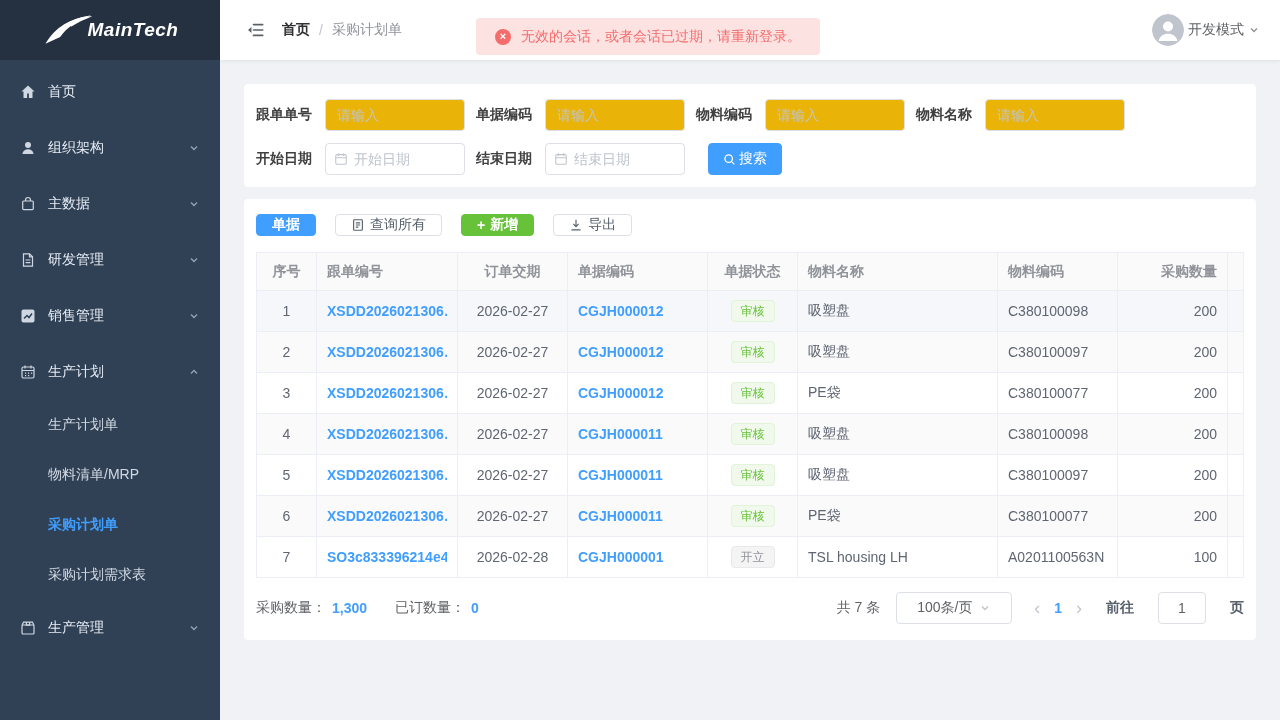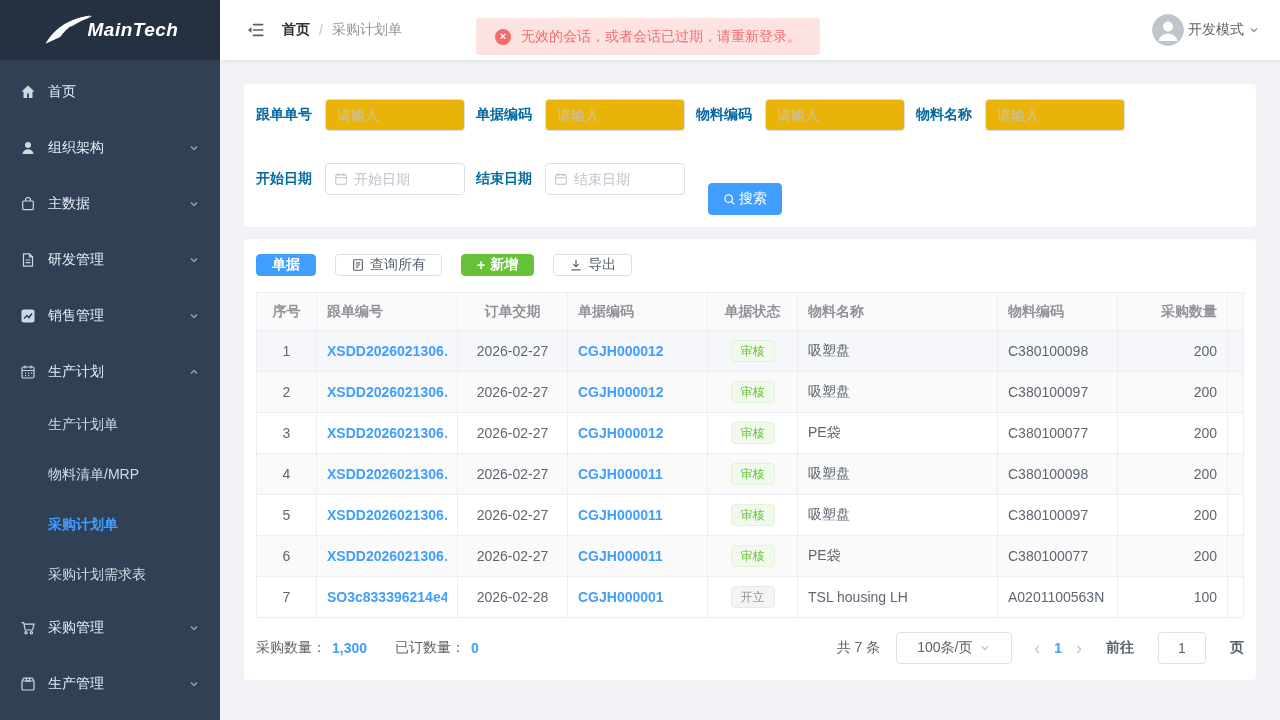--- a/index.html
+++ b/index.html
@@ -36,29 +36,29 @@
   .user-chev { color:#909399; width:12px; height:12px; }
   .user-chev svg { width:12px; height:12px; display:block; }
 
   
   .main { margin-left:220px; padding:24px; }
   .panel { background:#fff; border-radius:4px; }
   .filter-panel { padding:15px 12px 12px; }
   .filter-row { display:flex; align-items:center; }
   .filter-row + .filter-row { margin-top:12px; }
   .field { display:flex; align-items:center; margin-right:11px; }
-  .field > label { width:61px; margin-right:8px; color:#0369a1; font-weight:bold; white-space:nowrap; }
+  .field > label { width:61px; margin-right:8px; color:#404040; font-weight:bold; white-space:nowrap; }
   .txt-input { width:140px; height:32px; border:1px solid #dcdfe6; border-radius:4px; padding:0 11px; font-size:14px; color:#606266; font-family:inherit; outline:none; background:#eab308; }
   .txt-input::placeholder { color:#bfc4cd; }
   .date-input { width:140px; height:32px; border:1px solid #dcdfe6; border-radius:4px; display:flex; align-items:center; padding:0 8px; gap:6px; background:#fff; cursor:pointer; }
   .date-input .cal { width:14px; height:14px; color:#c0c4cc; flex:0 0 14px; }
   .date-input .cal svg { width:14px; height:14px; display:block; }
   .date-input input { border:none; outline:none; width:100%; font-size:14px; font-family:inherit; color:#606266; }
   .date-input input::placeholder { color:#bfc4cd; }
-  .search-btn { height:32px; margin-left:12px; padding:12px 14px; background:#409eff; border:1px solid #409eff; color:#fff; border-radius:4px; font-size:14px; font-family:inherit; display:inline-flex; align-items:center; gap:3px; cursor:pointer;margin-top:40px; }
+  .search-btn { height:32px; margin-left:12px; padding:12px 14px; background:#409eff; border:1px solid #409eff; color:#fff; border-radius:4px; font-size:14px; font-family:inherit; display:inline-flex; align-items:center; gap:3px; cursor:pointer; }
   .search-btn svg { width:13px; height:13px; }
 
   .table-panel { margin-top:12px; padding:15px 12px 16px; }
   .toolbar { display:flex; gap:19px; margin-bottom:16px; }
   .btn { height:22px; padding:0 15px; border-radius:4px; font-size:14px; font-family:inherit; display:inline-flex; align-items:center; gap:5px; border:1px solid #dcdfe6; background:#fff; color:#57606b; cursor:pointer; }
   .btn svg { width:14px; height:14px; }
   .btn-primary { background:#409eff; border-color:#409eff; color:#fff; font-weight:bold; }
   .btn-success { background:#67c23a; border-color:#67c23a; color:#fff; font-weight:bold; }
 
   table { width:100%; border-collapse:collapse; table-layout:fixed; }
@@ -193,35 +193,20 @@
     <div class="sub-item">
       <span>物料清单/MRP</span>
     </div>
     <div class="sub-item active">
       <span>采购计划单</span>
     </div>
     <div class="sub-item">
       <span>采购计划需求表</span>
     </div>
 
-    <div class="menu-item">
-      <span class="mi-icon">
-          <svg viewBox="0 0 16 16" fill="none" stroke="currentColor" stroke-width="1.2">
-            <path d="M1.5 2.6h2.2L5.2 10h7.3l1.6-5.8H4"></path>
-            <circle cx="6" cy="12.8" r="1.1"></circle>
-            <circle cx="11.4" cy="12.8" r="1.1"></circle>
-          </svg>
-        </span>
-      <span>采购管理</span>
-      <span class="chev">
-          <svg viewBox="0 0 12 12" fill="none" stroke="currentColor" stroke-width="1.4">
-            <path d="M3 4.5l3 3 3-3"></path>
-          </svg>
-        </span>
-    </div>
 
     <div class="menu-item">
       <span class="mi-icon">
           <svg viewBox="0 0 16 16" fill="none" stroke="currentColor" stroke-width="1.2">
             <rect x="2" y="5" width="12" height="9" rx="1"></rect>
             <path d="M2 5l1.6-2.8h8.8L14 5M6.4 2.2v3h3.2v-3"></path>
           </svg>
         </span>
       <span>生产管理</span>
       <span class="chev">

